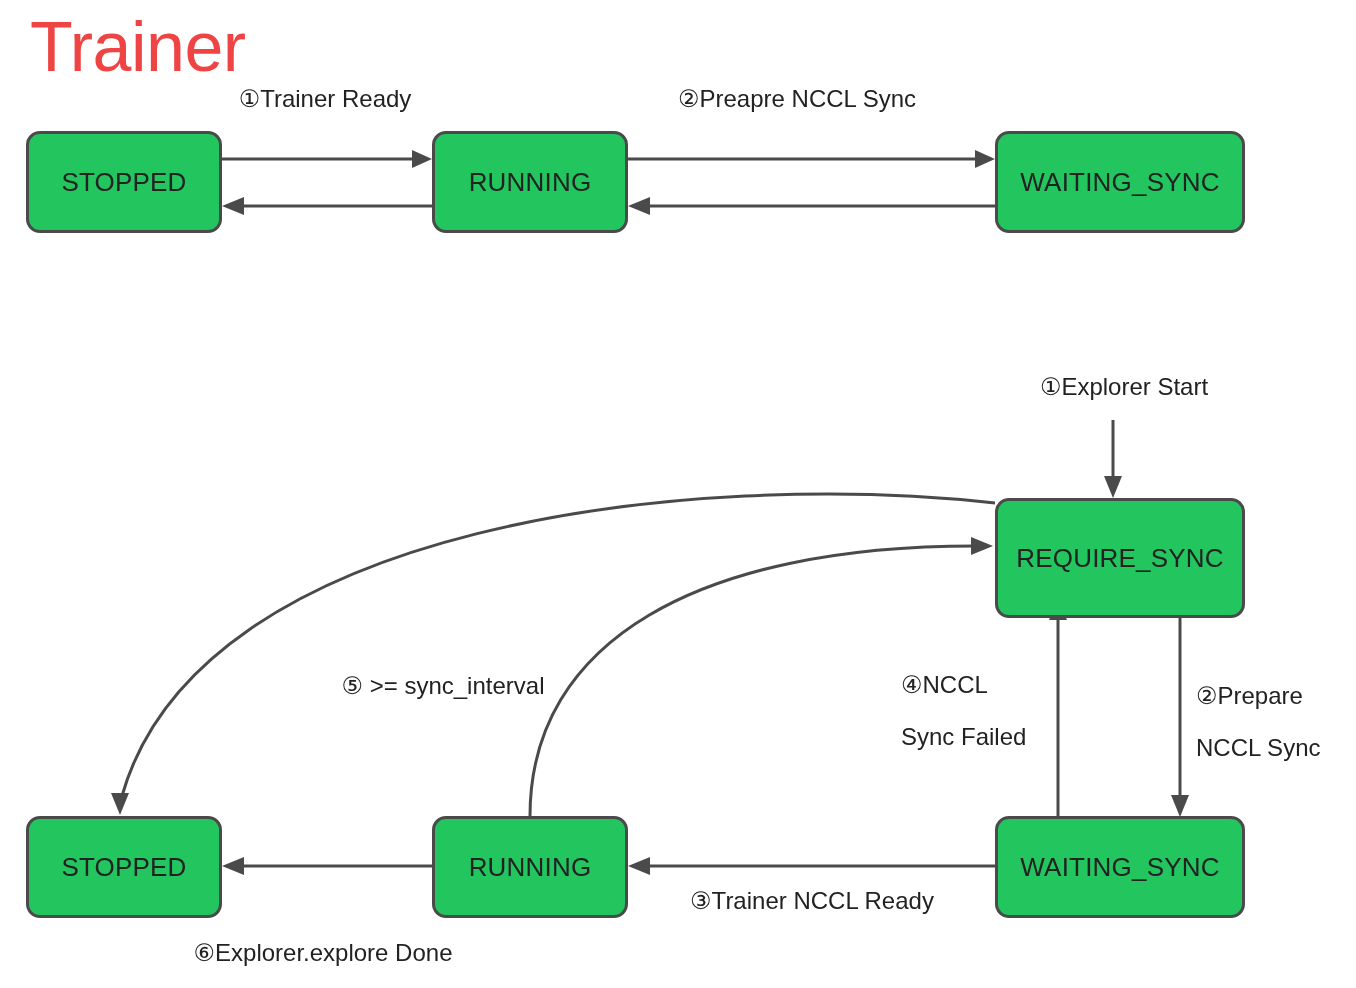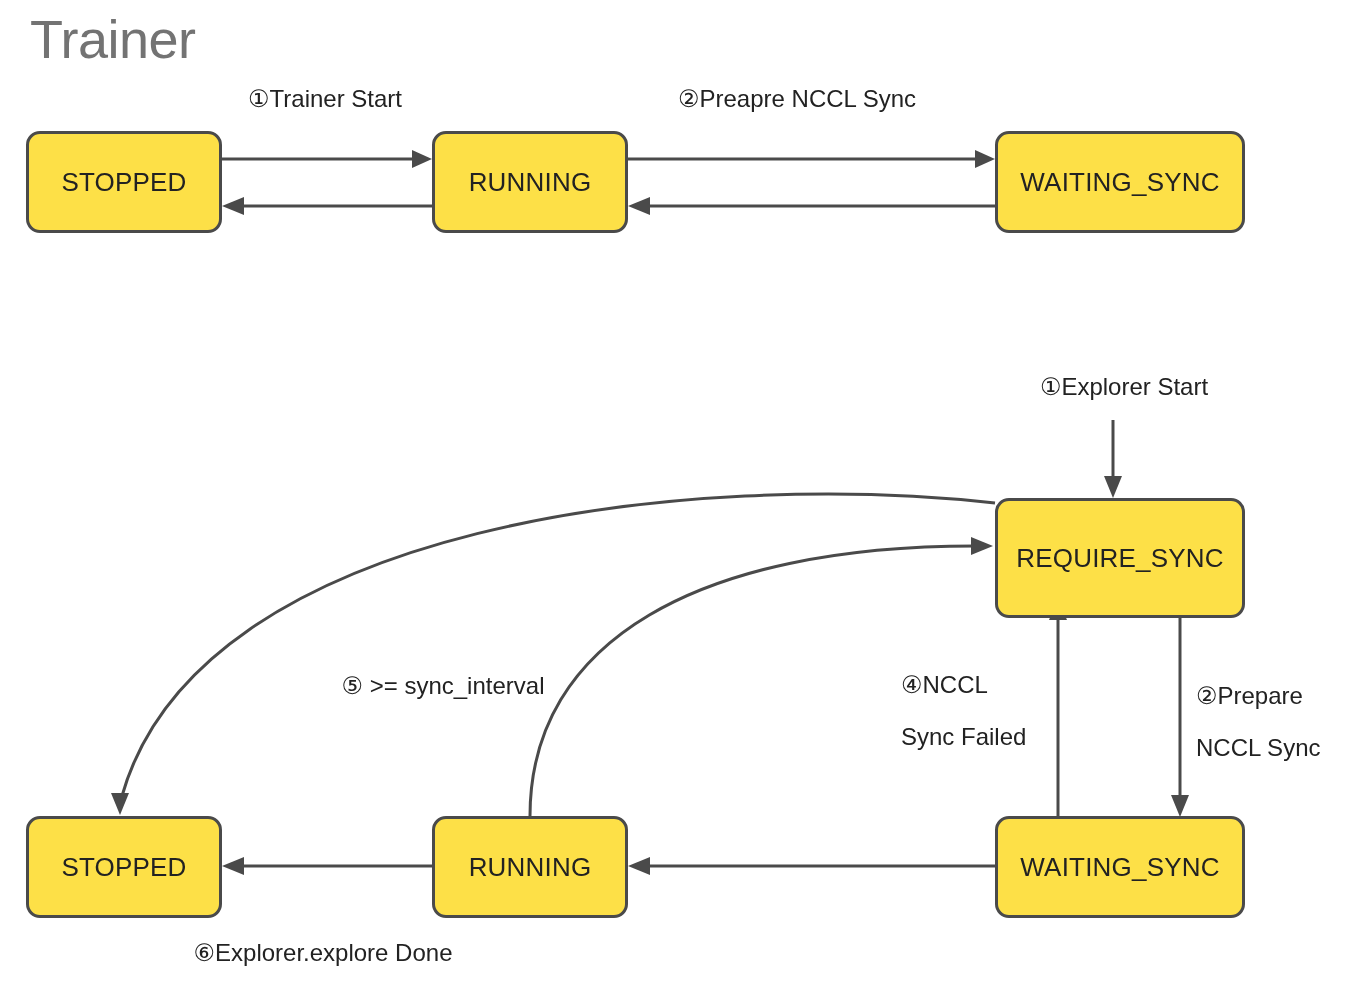--- a/index.html
+++ b/index.html
@@ -17,33 +17,33 @@
     position: relative;
   }
   #diagram-root {
     position: relative;
     width: 1356px;
     height: 988px;
     background: #ffffff;
   }
   .section-title {
     position: absolute;
-    font-size: 54px;
+    font-size: 70px;
     font-weight: 400;
-    color: #737373;
+    color: #ef4444;
     letter-spacing: -0.5px;
     line-height: 1;
     white-space: nowrap;
   }
   .state-node {
     position: absolute;
     box-sizing: border-box;
     border: 3px solid #4a4a4a;
     border-radius: 14px;
-    background: #fde047;
+    background: #22c55e;
     display: flex;
     align-items: center;
     justify-content: center;
     font-size: 26px;
     color: #222222;
     letter-spacing: 0.2px;
     white-space: nowrap;
   }
   .edge-label {
     position: absolute;
@@ -138,21 +138,21 @@
   </svg>
 
   <div class="section-title" style="left:30px; top:12px;">Trainer</div>
 
   <div class="state-node" style="left:26px; top:131px; width:196px; height:102px;">STOPPED</div>
 
   <div class="state-node" style="left:432px; top:131px; width:196px; height:102px;">RUNNING</div>
 
   <div class="state-node" style="left:995px; top:131px; width:250px; height:102px;">WAITING_SYNC</div>
 
-  <div class="edge-label center" style="left:325px; top:84px;">①Trainer Start</div>
+  <div class="edge-label center" style="left:325px; top:84px;">①Trainer Ready</div>
 
   <div class="edge-label center" style="left:797px; top:84px;">②Preapre NCCL Sync</div>
 
 
 
 
   <div class="state-node" style="left:995px; top:498px; width:250px; height:120px;">REQUIRE_SYNC</div>
 
   <div class="state-node" style="left:26px; top:816px; width:196px; height:102px;">STOPPED</div>
 
@@ -160,20 +160,21 @@
 
   <div class="state-node" style="left:995px; top:816px; width:250px; height:102px;">WAITING_SYNC</div>
 
   <div class="edge-label center" style="left:1124px; top:372px;">①Explorer Start</div>
 
   <div class="edge-label" style="left:1196px; top:670px;margin-top:11px;">
     <div>②Prepare</div>
     <div style="margin-top:22px;">NCCL Sync</div>
   </div>
 
+  <div class="edge-label center" style="left:812px; top:886px;">③Trainer NCCL Ready</div>
 
   <div class="edge-label" style="left:901px; top:670px; text-align:left;">
     <div>④NCCL</div>
     <div style="margin-top:22px;">Sync Failed</div>
   </div>
 
   <div class="edge-label center" style="left:443px; top:671px;">⑤ &gt;= sync_interval</div>
 
   <div class="edge-label center" style="left:323px; top:938px;">⑥Explorer.explore Done</div>
 

